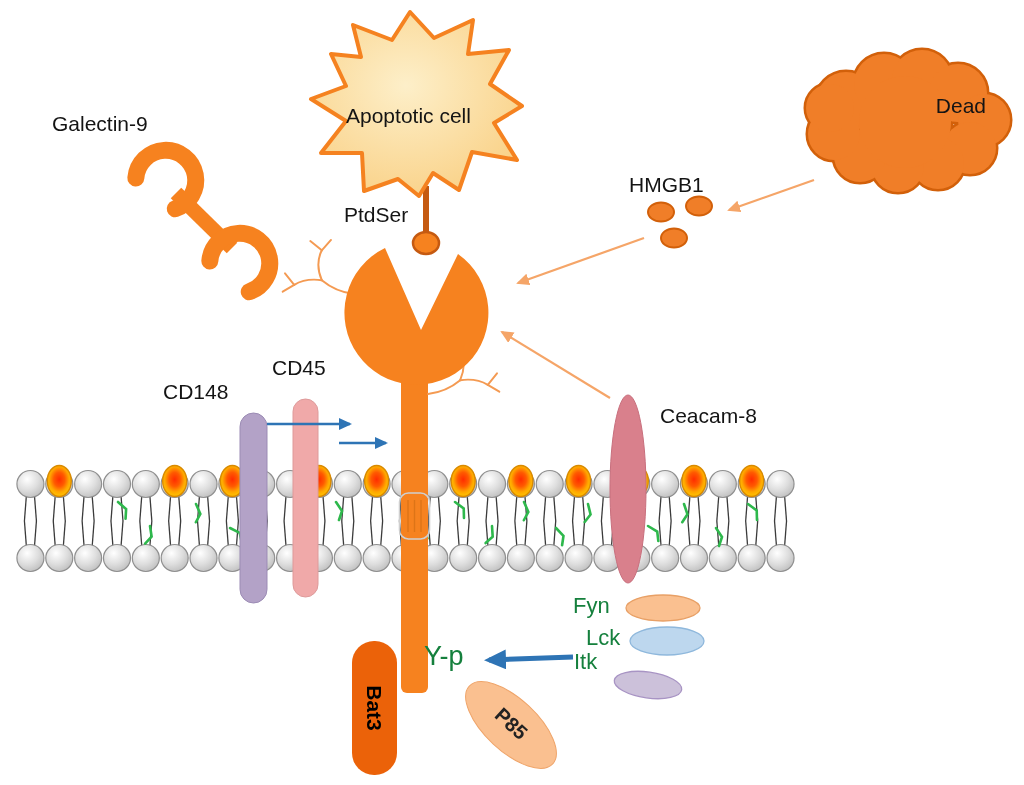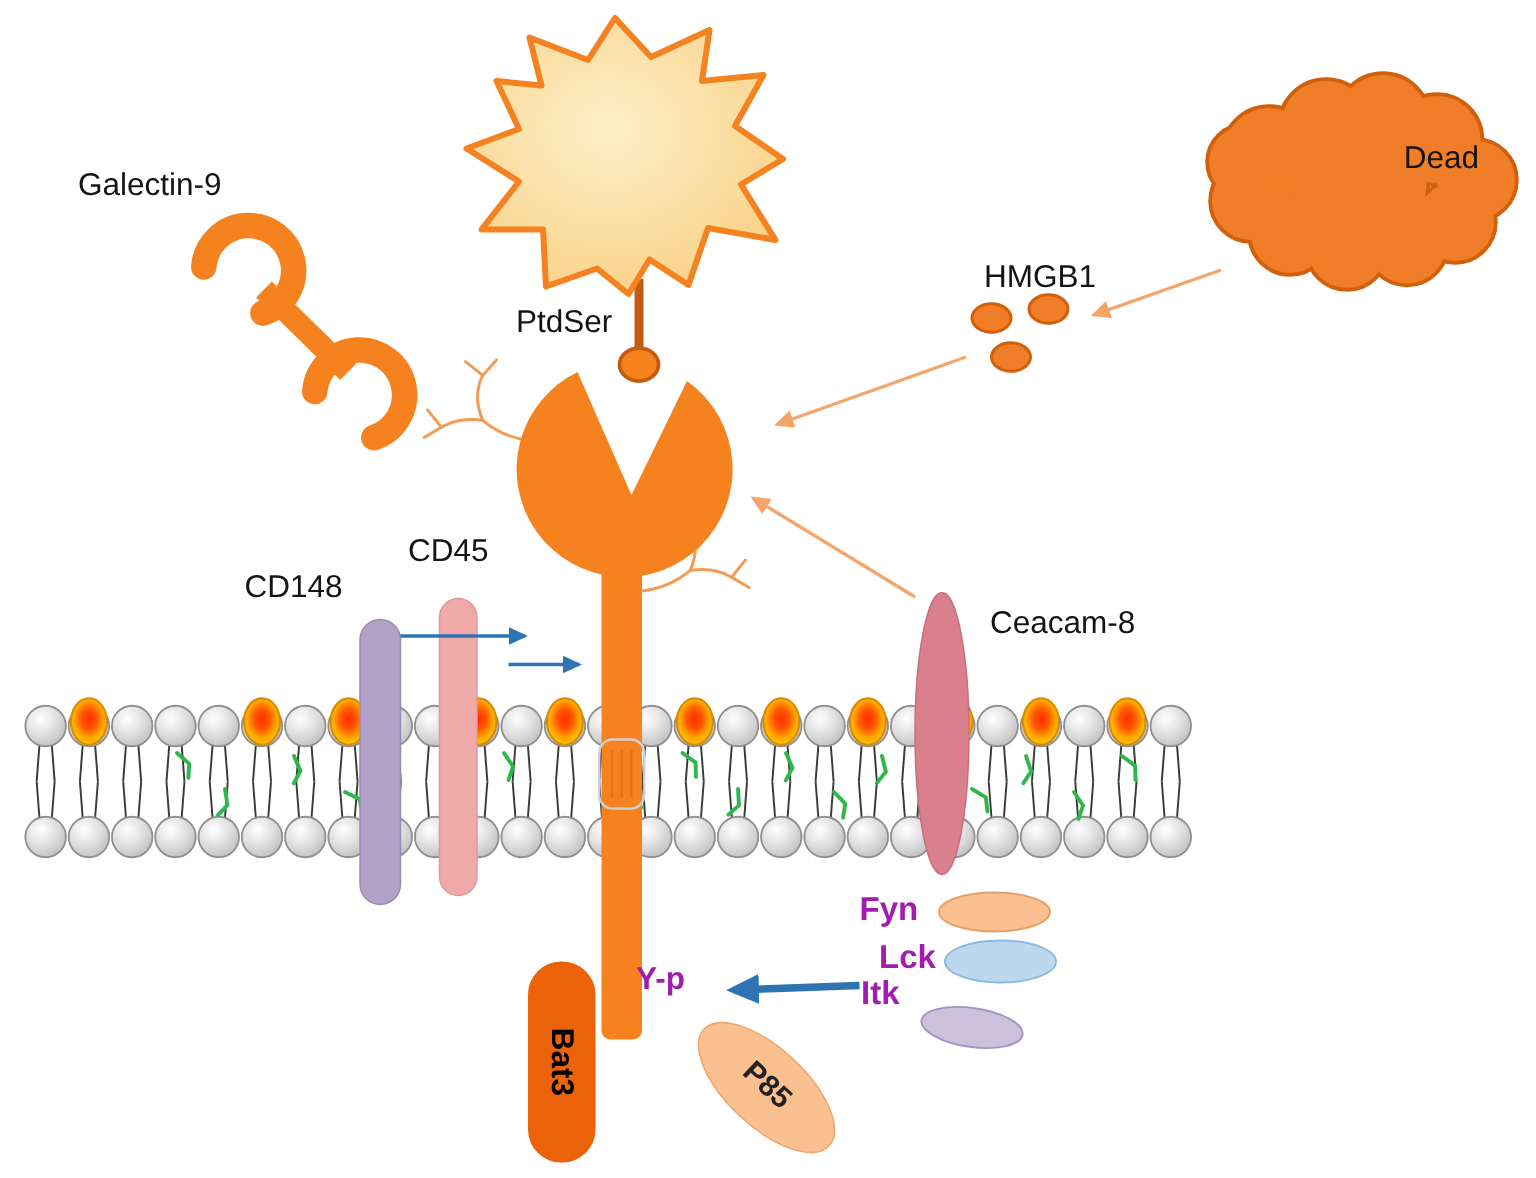--- a/index.html
+++ b/index.html
@@ -7,21 +7,21 @@
   body{
     width:1024px;height:785px;position:relative;background:#ffffff;
     font-family:"Liberation Sans",sans-serif;overflow:hidden;
   }
   #scene{position:absolute;left:0;top:0;width:1024px;height:785px}
   #labels{position:absolute;left:0;top:0;width:856px;height:785px;pointer-events:none}
   .label{
     position:absolute;font-size:21px;color:#141414;white-space:nowrap;line-height:1.25;
   }
   .label.center{text-align:right}
-  .label.bold{font-weight:bold;font-size:22px;color:#a21caf}
+  .label.bold{font-weight:normal;font-size:22px;color:#15803d}
   .label.rot90{transform:translate(-50%,-50%) rotate(90deg);font-weight:bold;color:#000}
   .label.rot45{transform:translate(-50%,-50%) rotate(43deg);font-size:20px;font-weight:bold;color:#222}
 </style>
 </head>
 <body>
 
 <svg id="scene" viewBox="0 0 1024 785">
   <defs>
     <radialGradient id="gHead" cx="38%" cy="32%" r="75%">
       <stop offset="0%" stop-color="#ffffff"></stop>
@@ -330,27 +330,28 @@
 
   <g fill="none" stroke="#2E74B5">
     <line x1="267" y1="424" x2="350" y2="424" stroke-width="2.4" marker-end="url(#mBl)"></line>
     <line x1="339" y1="443" x2="386" y2="443" stroke-width="2.4" marker-end="url(#mBl)"></line>
     <line x1="573" y1="657" x2="489" y2="660" stroke-width="5" marker-end="url(#mBlBig)"></line>
   </g>
 </svg>
 
 <div id="labels">
   <div class="label" style="left:52px;top:111px">Galectin-9</div>
+  <div class="label" style="left:346px;top:103px">Apoptotic cell</div>
   <div class="label" style="left:344px;top:202px">PtdSer</div>
-  <div class="label" style="left:656px;top:172px">HMGB1</div>
+  <div class="label" style="left:629px;top:172px">HMGB1</div>
   <div class="label center" style="left:828px;top:93px;width:158px">
     <div>Dead</div>
   </div>
   <div class="label" style="left:163px;top:379px">CD148</div>
   <div class="label" style="left:272px;top:355px">CD45</div>
   <div class="label" style="left:660px;top:403px">Ceacam-8</div>
   <div class="label rot90" style="left:374px;top:708px">Bat3</div>
-  <div class="label bold" style="left:424px;top:640px;font-size:21px">Y-p</div>
+  <div class="label bold" style="left:424px;top:640px;font-size:27px">Y-p</div>
   <div class="label rot45" style="left:511px;top:724px">P85</div>
   <div class="label bold" style="left:573px;top:592px">Fyn</div>
   <div class="label bold" style="left:586px;top:624px">Lck</div>
   <div class="label bold" style="left:574px;top:648px">Itk</div>
 </div>
 
 </body></html>

